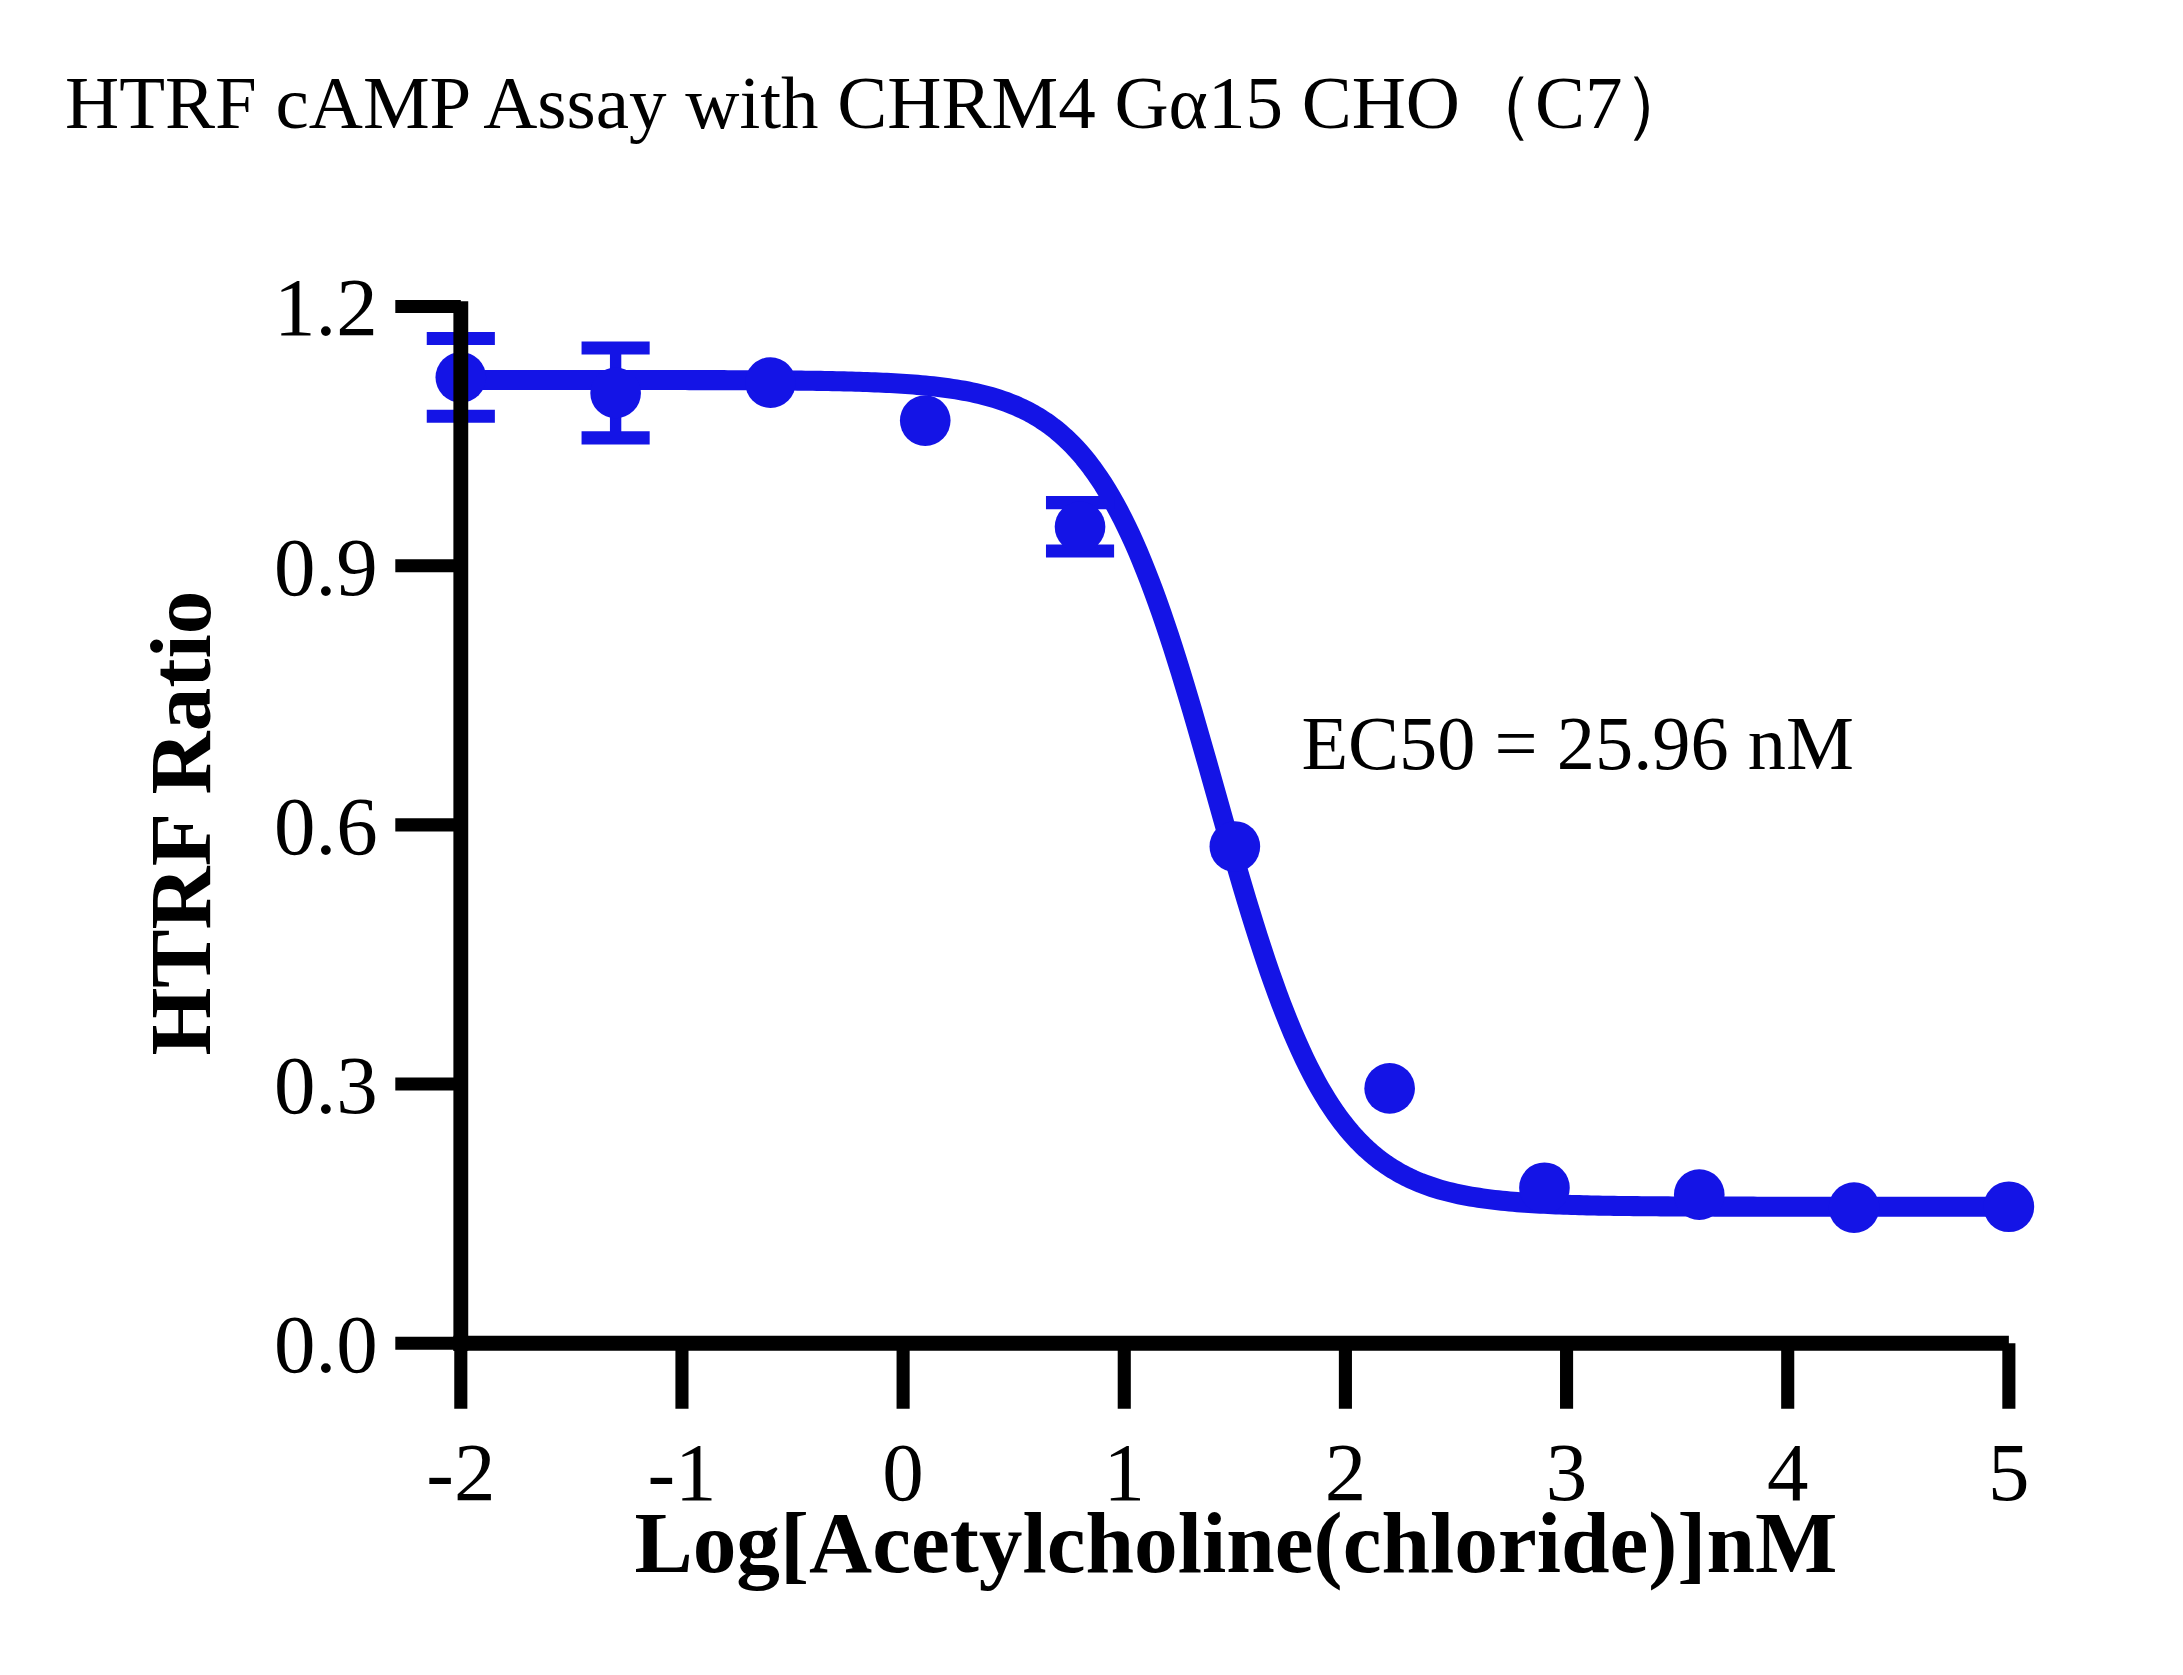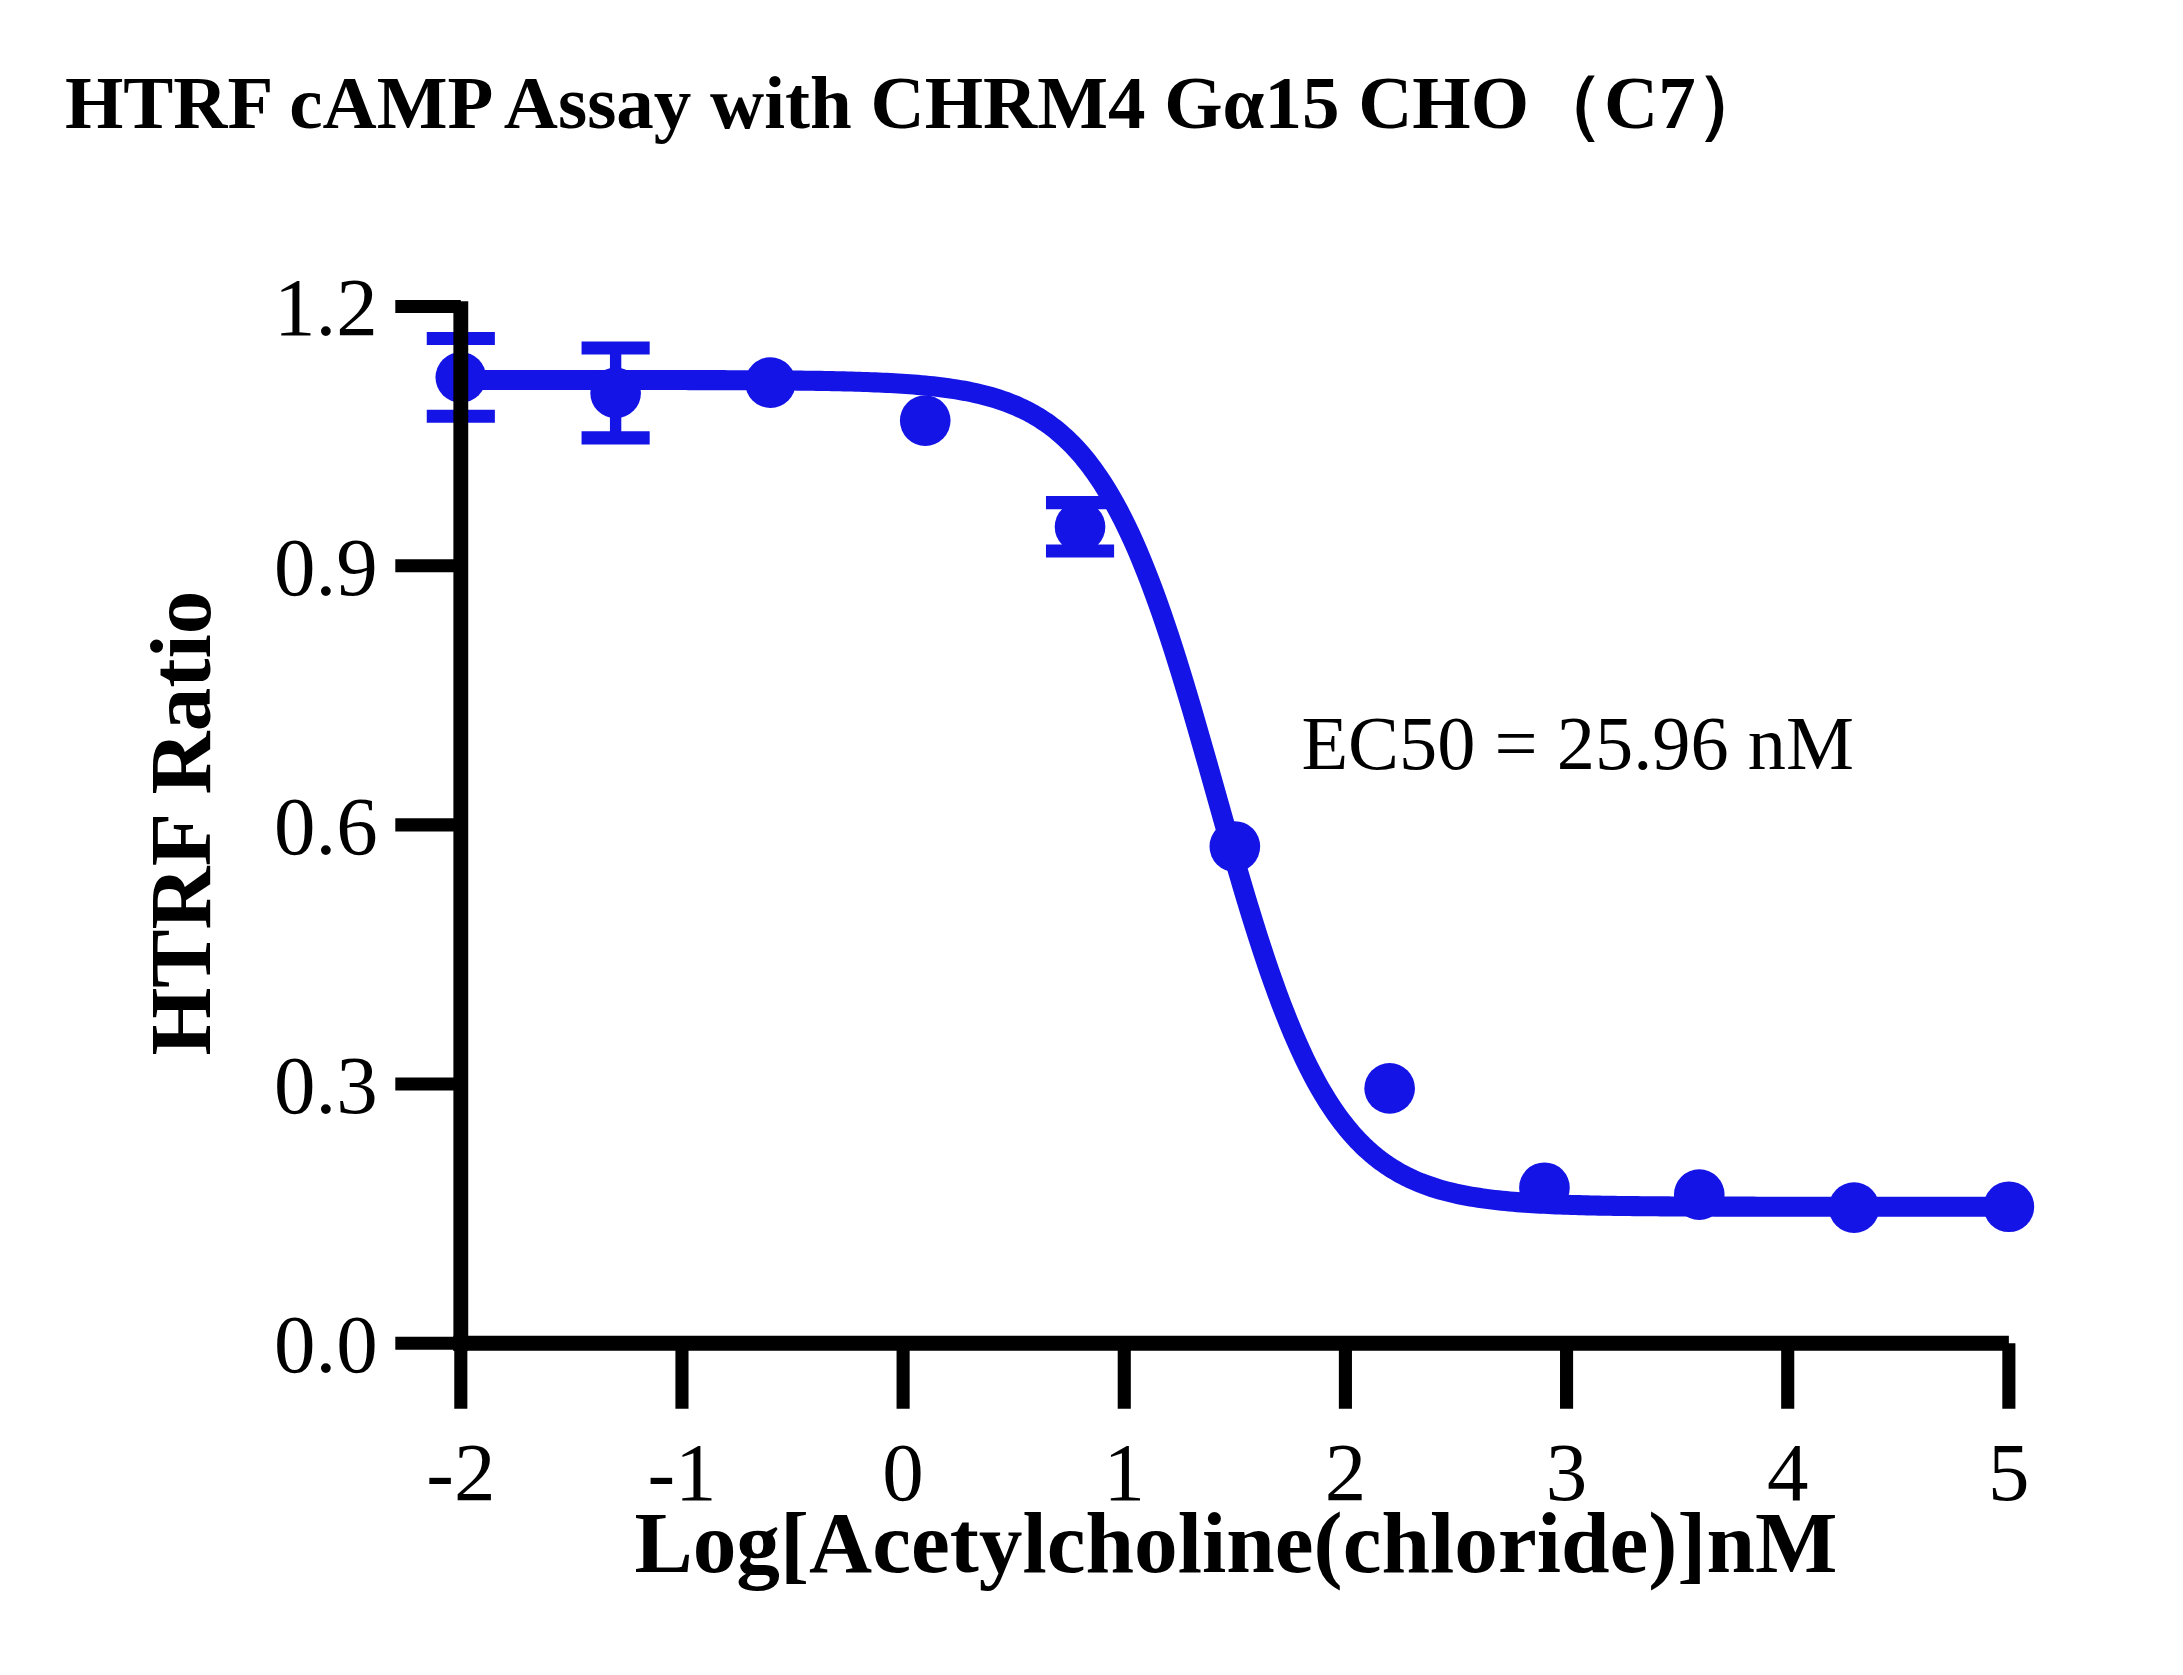--- a/index.html
+++ b/index.html
@@ -18,21 +18,21 @@
     position: relative;
     width: 2464px;
     height: 1676px;
     background: #ffffff;
   }
   #chart-title {
     position: absolute;
     left: 65px;
     top: 65px;
     font-size: 75px;
-    font-weight: bold;
+    font-weight: normal;
     color: #000000;
     white-space: nowrap;
     letter-spacing: 0px;
     line-height: 1;
   }
   #plot-svg {
     position: absolute;
     left: 0;
     top: 0;
   }

